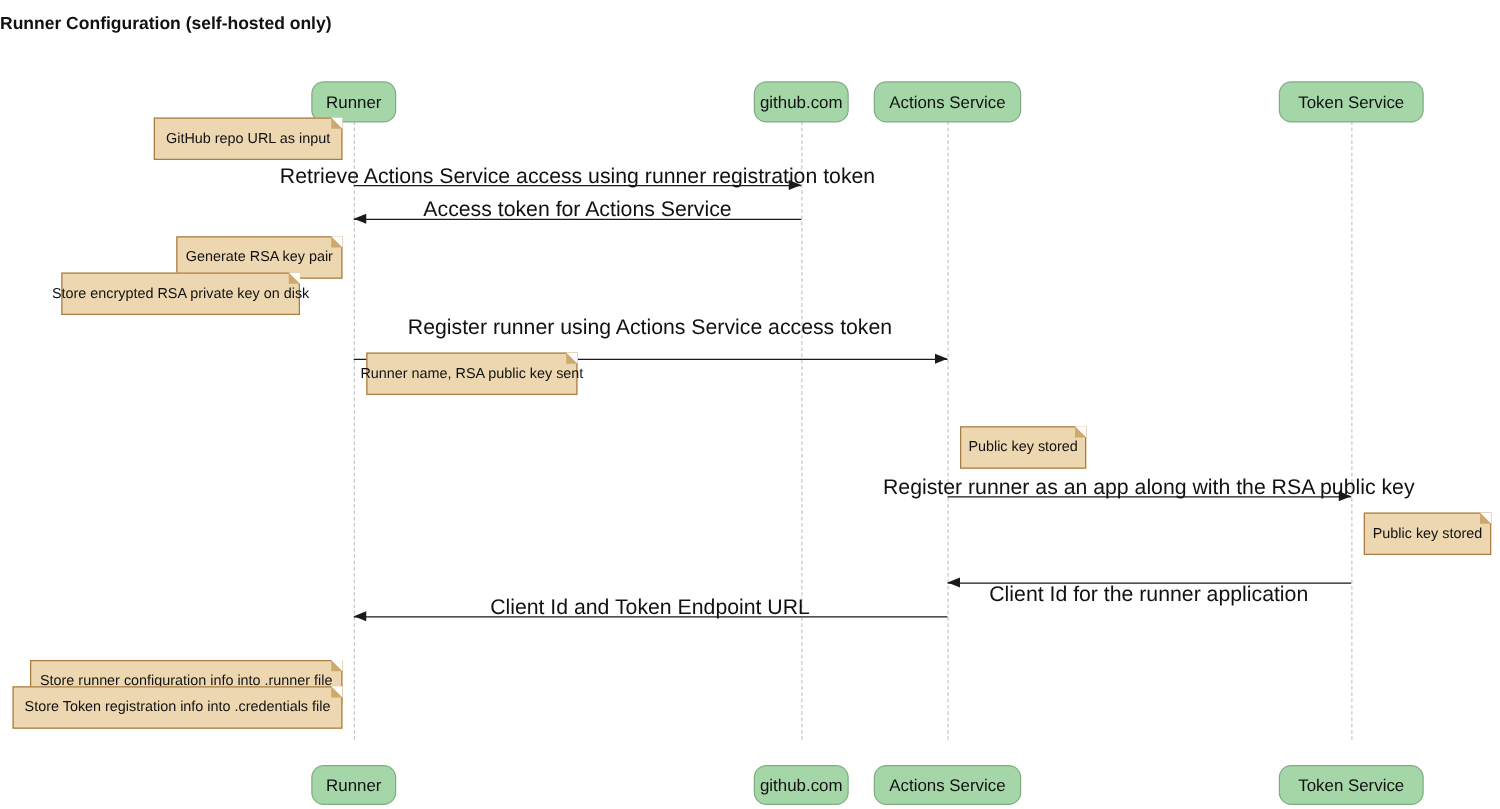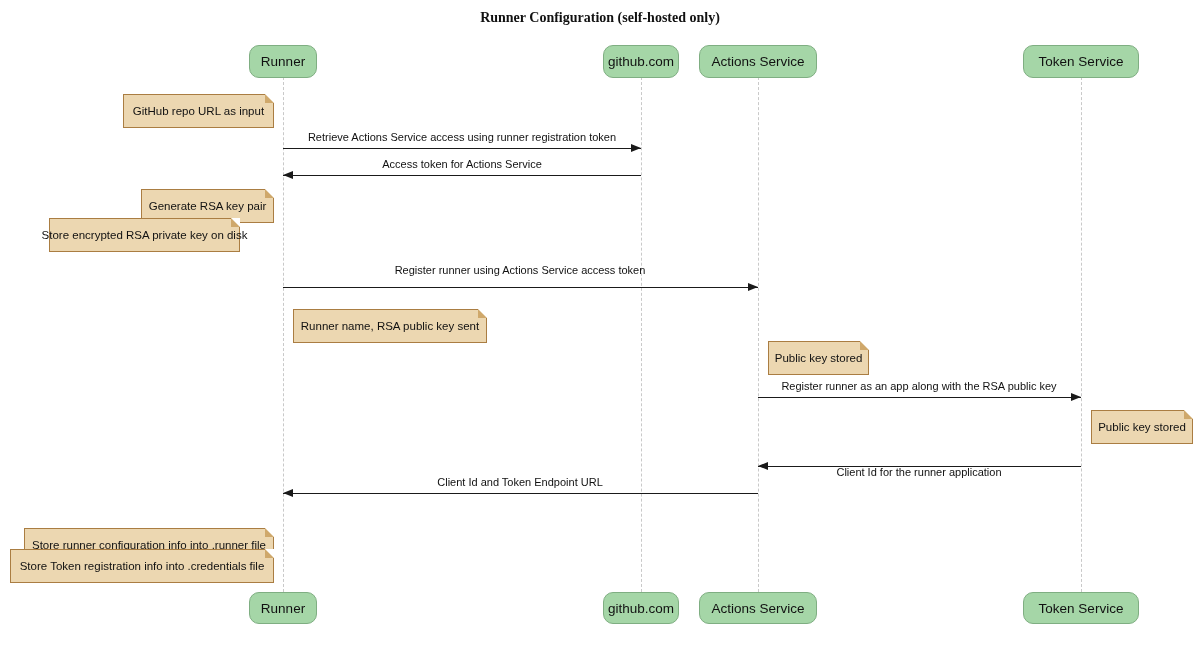--- a/index.html
+++ b/index.html
@@ -14,45 +14,45 @@
     width: 1200px;
     height: 647px;
     background: #ffffff;
     overflow: hidden;
   }
   .title {
     position: absolute;
     top: 10px;
     left: 0;
     width: 1200px;
-    text-align: center;
+    text-align: left;
     font-size: 14px;
     font-weight: bold;
     color: #111111;
-    font-family: Liberation Serif, serif;
   }
   .lifeline {
     position: absolute;
     top: 77px;
     height: 515px;
     width: 0;
     border-left: 1px dashed #c9c9c9;
   }
   .actor {
     position: absolute;
     height: 33px;
     background: #a5d6a7;
     border: 1px solid #7fae82;
     border-radius: 10px;
     display: flex;
     align-items: center;
     justify-content: center;
     font-size: 13.5px;
     color: #111111;
     box-sizing: border-box;
+    margin-top: 20px;
   }
   .note {
     position: absolute;
     background: #ecd7b1;
     border: 1px solid #aa7d42;
     display: flex;
     align-items: center;
     justify-content: center;
     font-size: 11.5px;
     color: #111111;
@@ -73,21 +73,21 @@
   }
   .msg-line {
     position: absolute;
     height: 0;
     border-top: 1px solid #1a1a1a;
   }
   .msg-label {
     position: absolute;
     transform: translateX(-50%);
     white-space: nowrap;
-    font-size: 11px;
+    font-size: 17px;
     color: #111111;
   }
   .arrowhead {
     position: absolute;
     width: 0;
     height: 0;
     border-top: 4px solid transparent;
     border-bottom: 4px solid transparent;
   }
   .arrowhead.right { border-left: 10px solid #1a1a1a; }
@@ -122,25 +122,25 @@
   <div class="arrowhead right" style="left:631px; top:144px"></div>
 
   <div class="msg-label" style="left:462px; top:158px">Access token for Actions Service</div>
   <div class="msg-line" style="left:283px; top:175px; width:358px"></div>
   <div class="arrowhead left" style="left:283px; top:171px"></div>
 
   <div class="note" style="left:141px; top:189px; width:133px; height:27px">Generate RSA key pair</div>
 
   <div class="note" style="left:49px; top:218px; width:191px; height:27px">Store encrypted RSA private key on disk</div>
 
-  <div class="msg-label" style="left:520px; top:264px">Register runner using Actions Service access token</div>
+  <div class="msg-label" style="left:520px; top:252px">Register runner using Actions Service access token</div>
   <div class="msg-line" style="left:283px; top:287px; width:475px"></div>
   <div class="arrowhead right" style="left:748px; top:283px"></div>
 
-  <div class="note" style="left:293px; top:309px; width:194px; height:28px">Runner name, RSA public key sent</div>
+  <div class="note" style="left:293px; top:282px; width:169px; height:28px">Runner name, RSA public key sent</div>
 
   <div class="note" style="left:768px; top:341px; width:101px; height:28px">Public key stored</div>
 
   <div class="msg-label" style="left:919px; top:380px">Register runner as an app along with the RSA public key</div>
   <div class="msg-line" style="left:758px; top:397px; width:323px"></div>
   <div class="arrowhead right" style="left:1071px; top:393px"></div>
 
   <div class="note" style="left:1091px; top:410px; width:102px; height:28px">Public key stored</div>
 
   <div class="msg-label" style="left:919px; top:466px">Client Id for the runner application</div>

